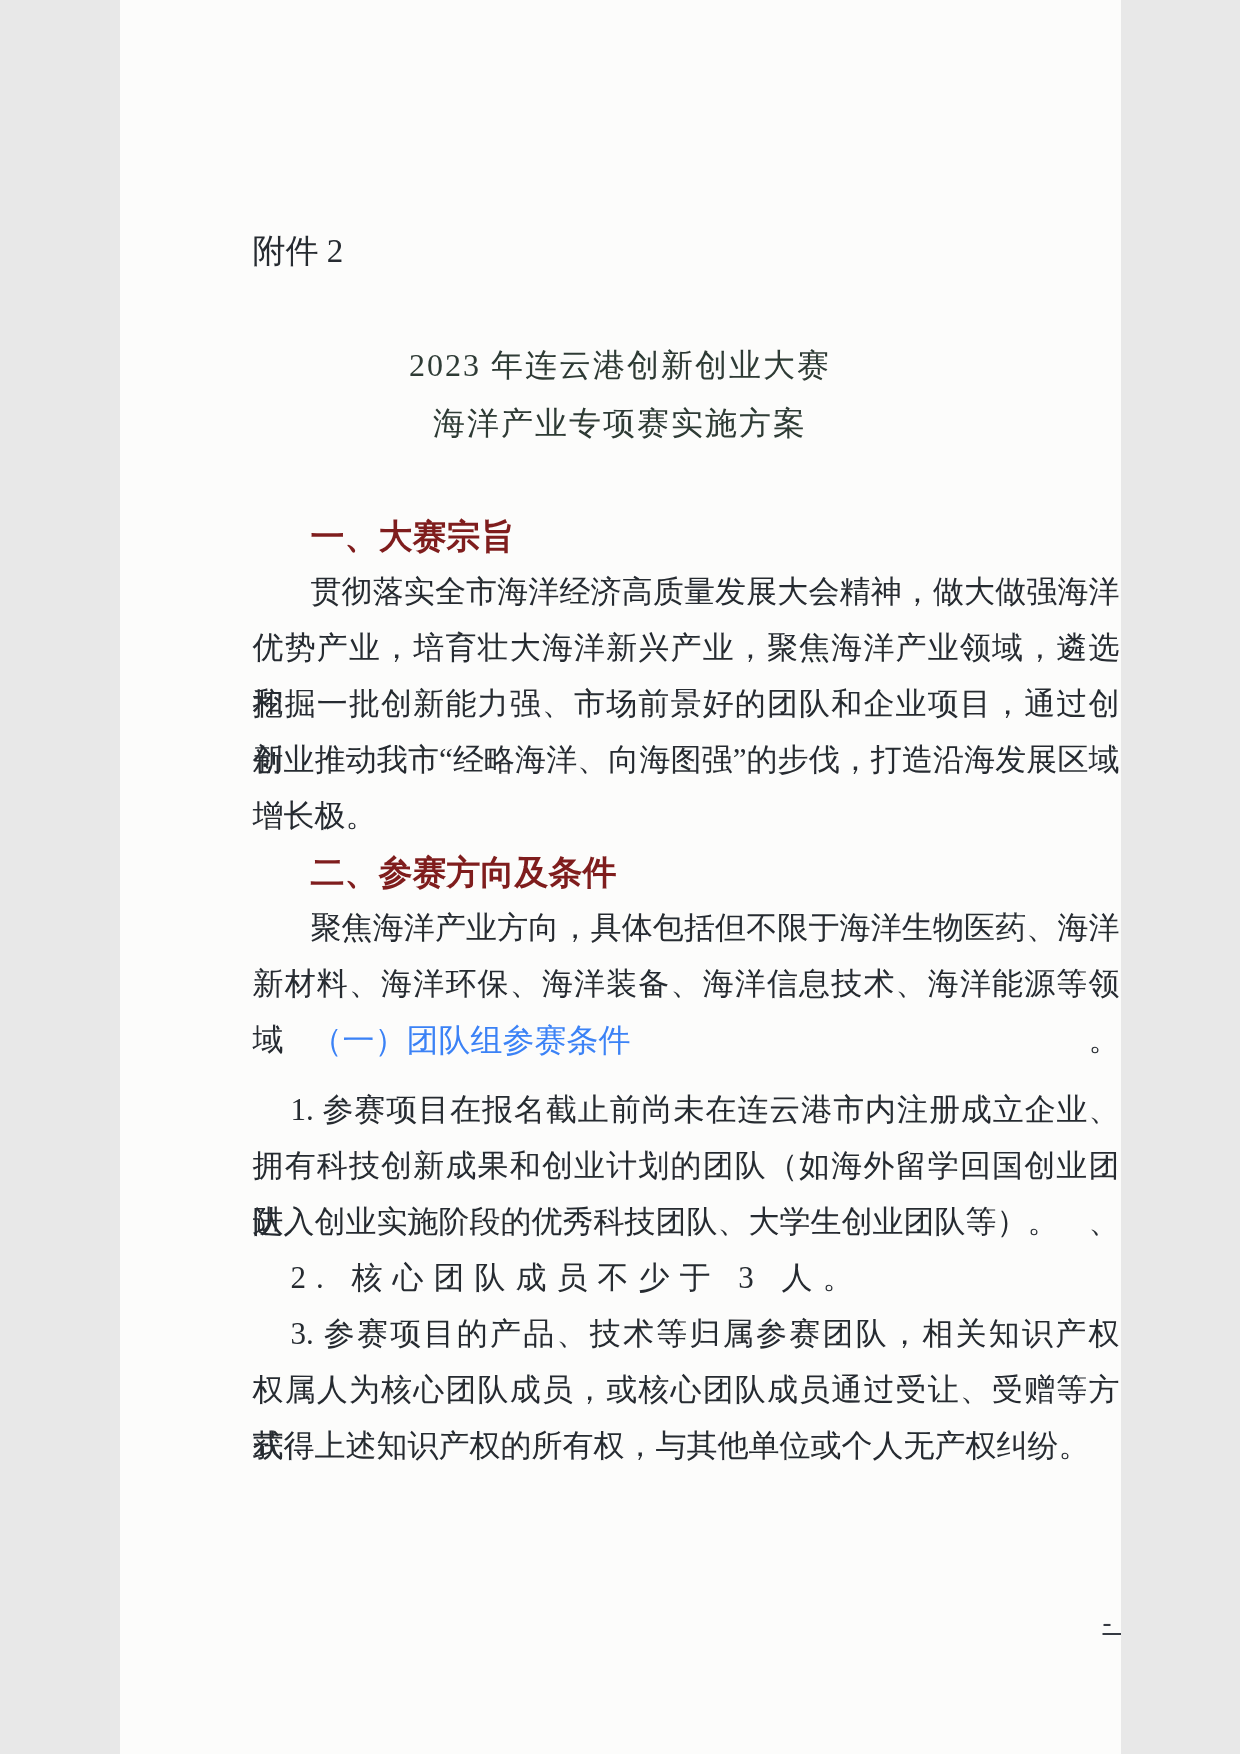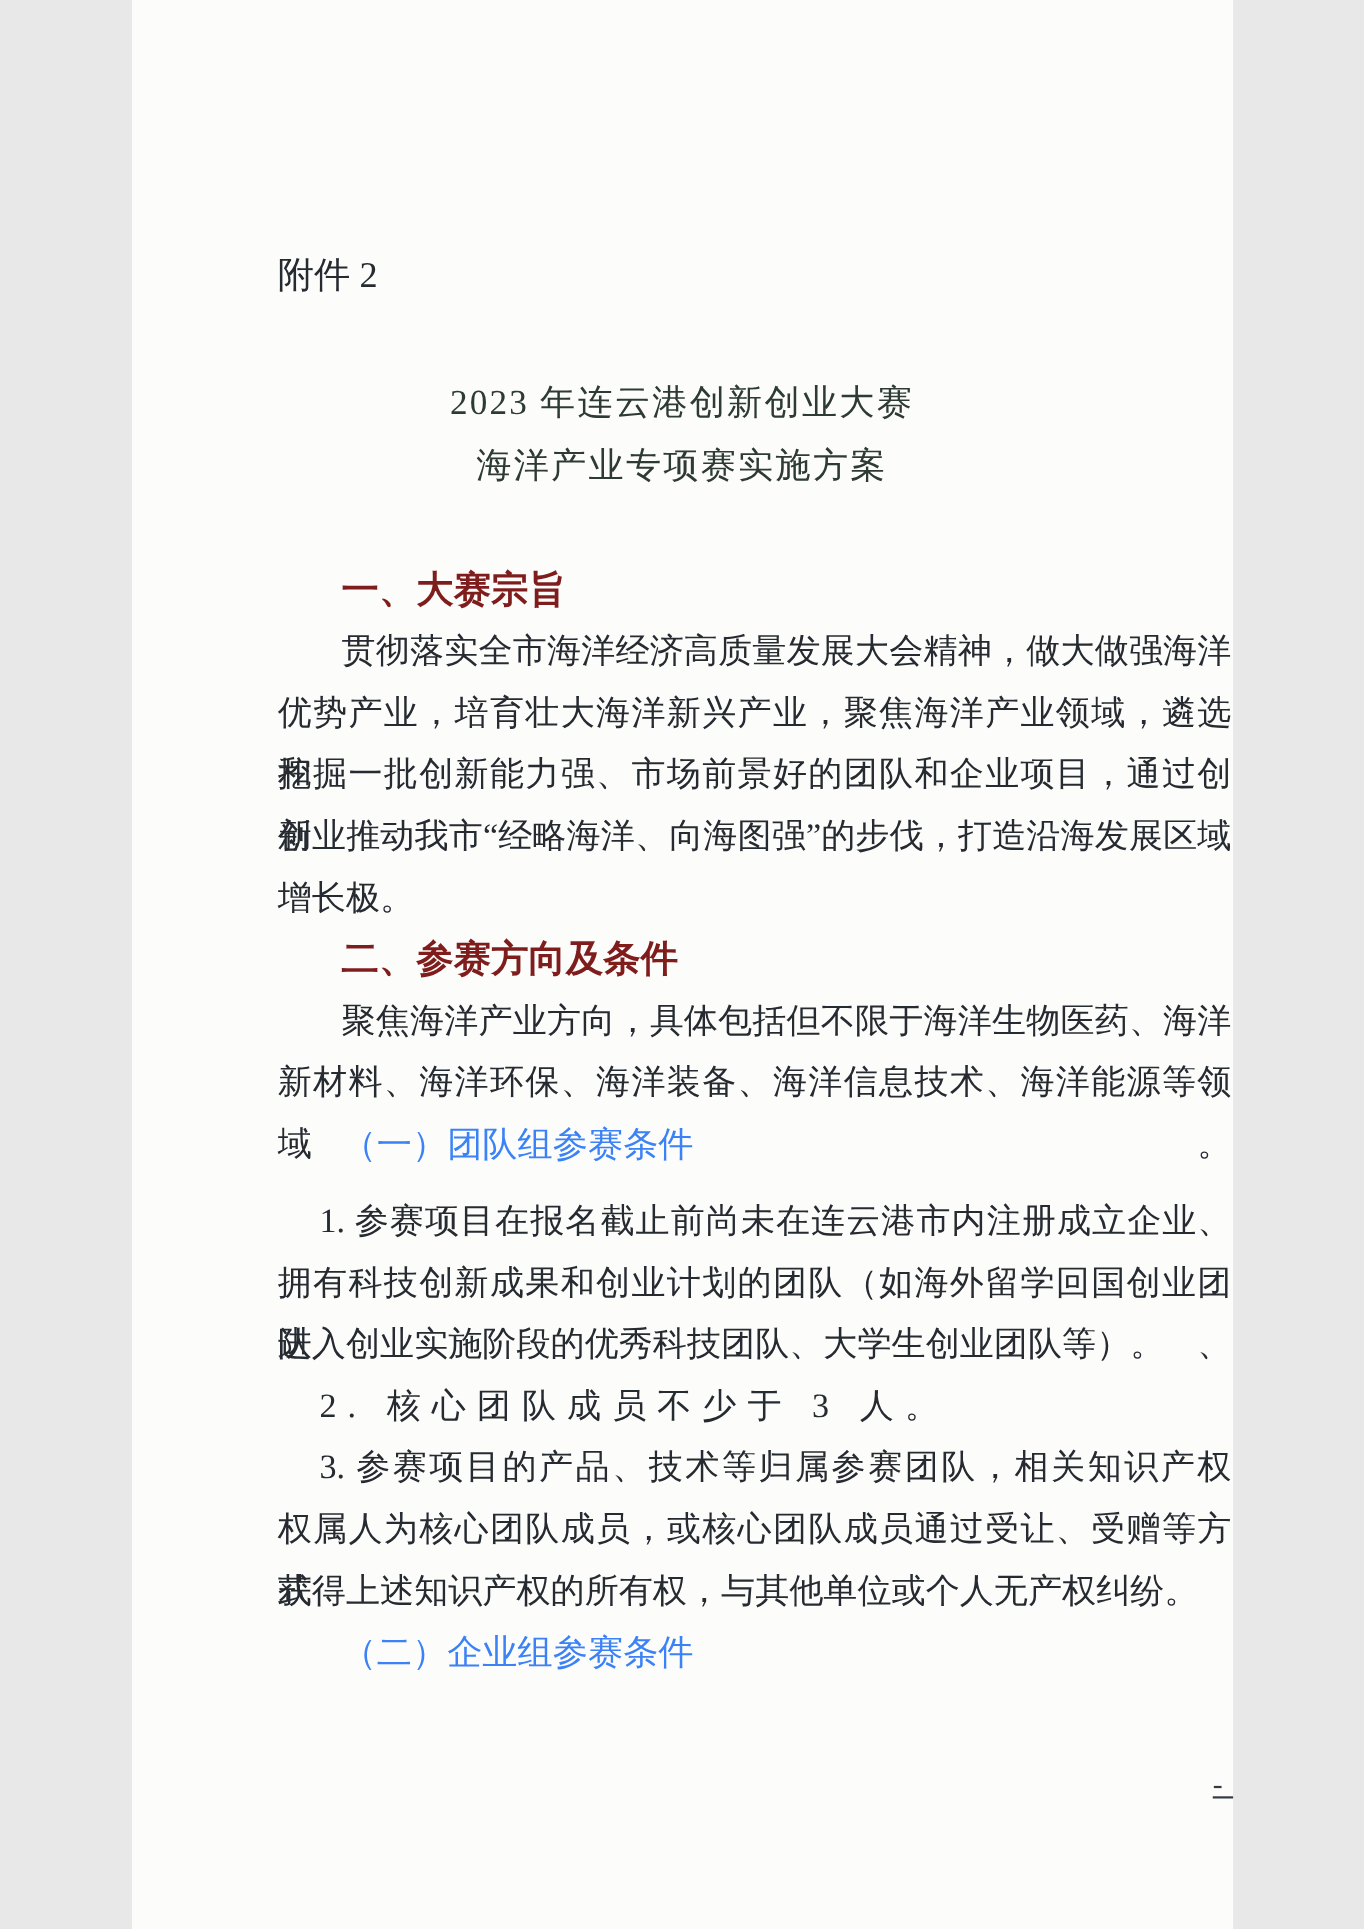--- a/index.html
+++ b/index.html
@@ -103,18 +103,17 @@
       <div class="line body indent justify">聚焦海洋产业方向，具体包括但不限于海洋生物医药、海洋</div>
       <div class="line body justify">新材料、海洋环保、海洋装备、海洋信息技术、海洋能源等领域。</div>
       <div class="line h2 indent">（一）团队组参赛条件</div>
       <div class="line body indent-num justify gap">1. 参赛项目在报名截止前尚未在连云港市内注册成立企业、</div>
       <div class="line body justify">拥有科技创新成果和创业计划的团队（如海外留学回国创业团队、</div>
       <div class="line body">进入创业实施阶段的优秀科技团队、大学生创业团队等）。</div>
       <div class="line body indent-num wide">2. 核心团队成员不少于 3 人。</div>
       <div class="line body indent-num justify">3. 参赛项目的产品、技术等归属参赛团队，相关知识产权</div>
       <div class="line body justify">权属人为核心团队成员，或核心团队成员通过受让、受赠等方式</div>
       <div class="line body">获得上述知识产权的所有权，与其他单位或个人无产权纠纷。</div>
-      <div class="line h2 indent">（二）企业组参赛条件</div>
     </div>
 
   <div class="pagenum">- 13 -</div>
 
 </div>
 
 </body></html>

